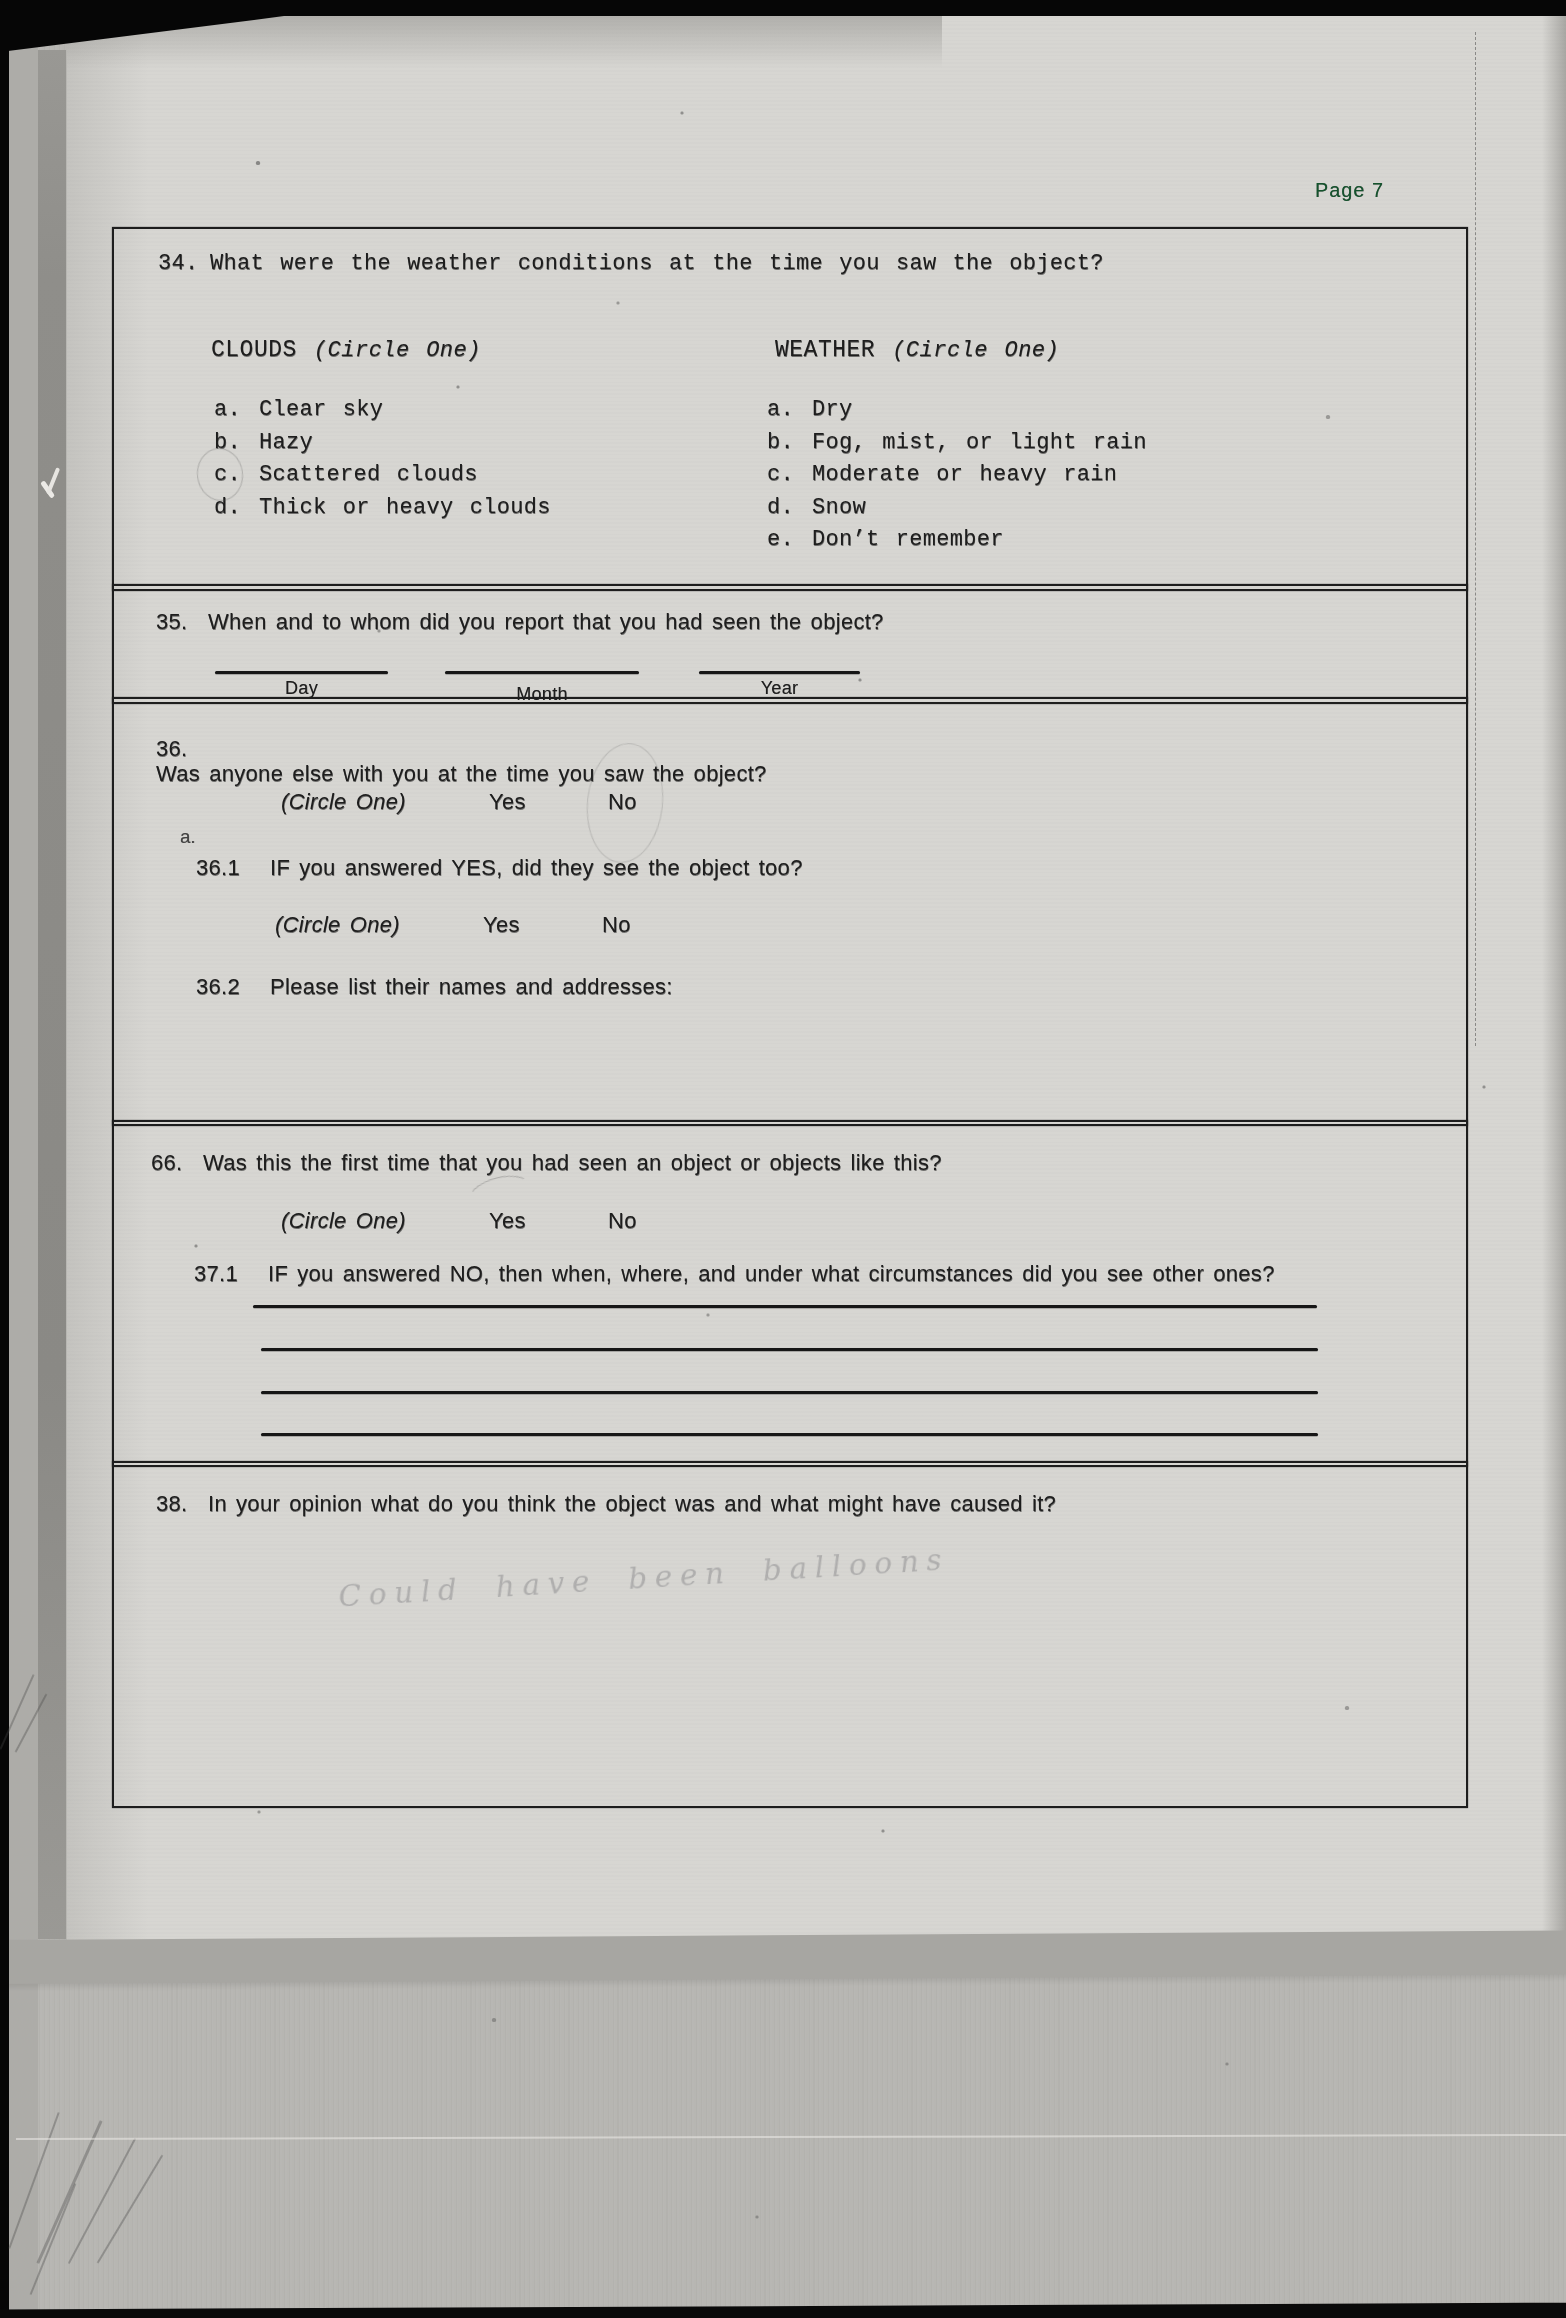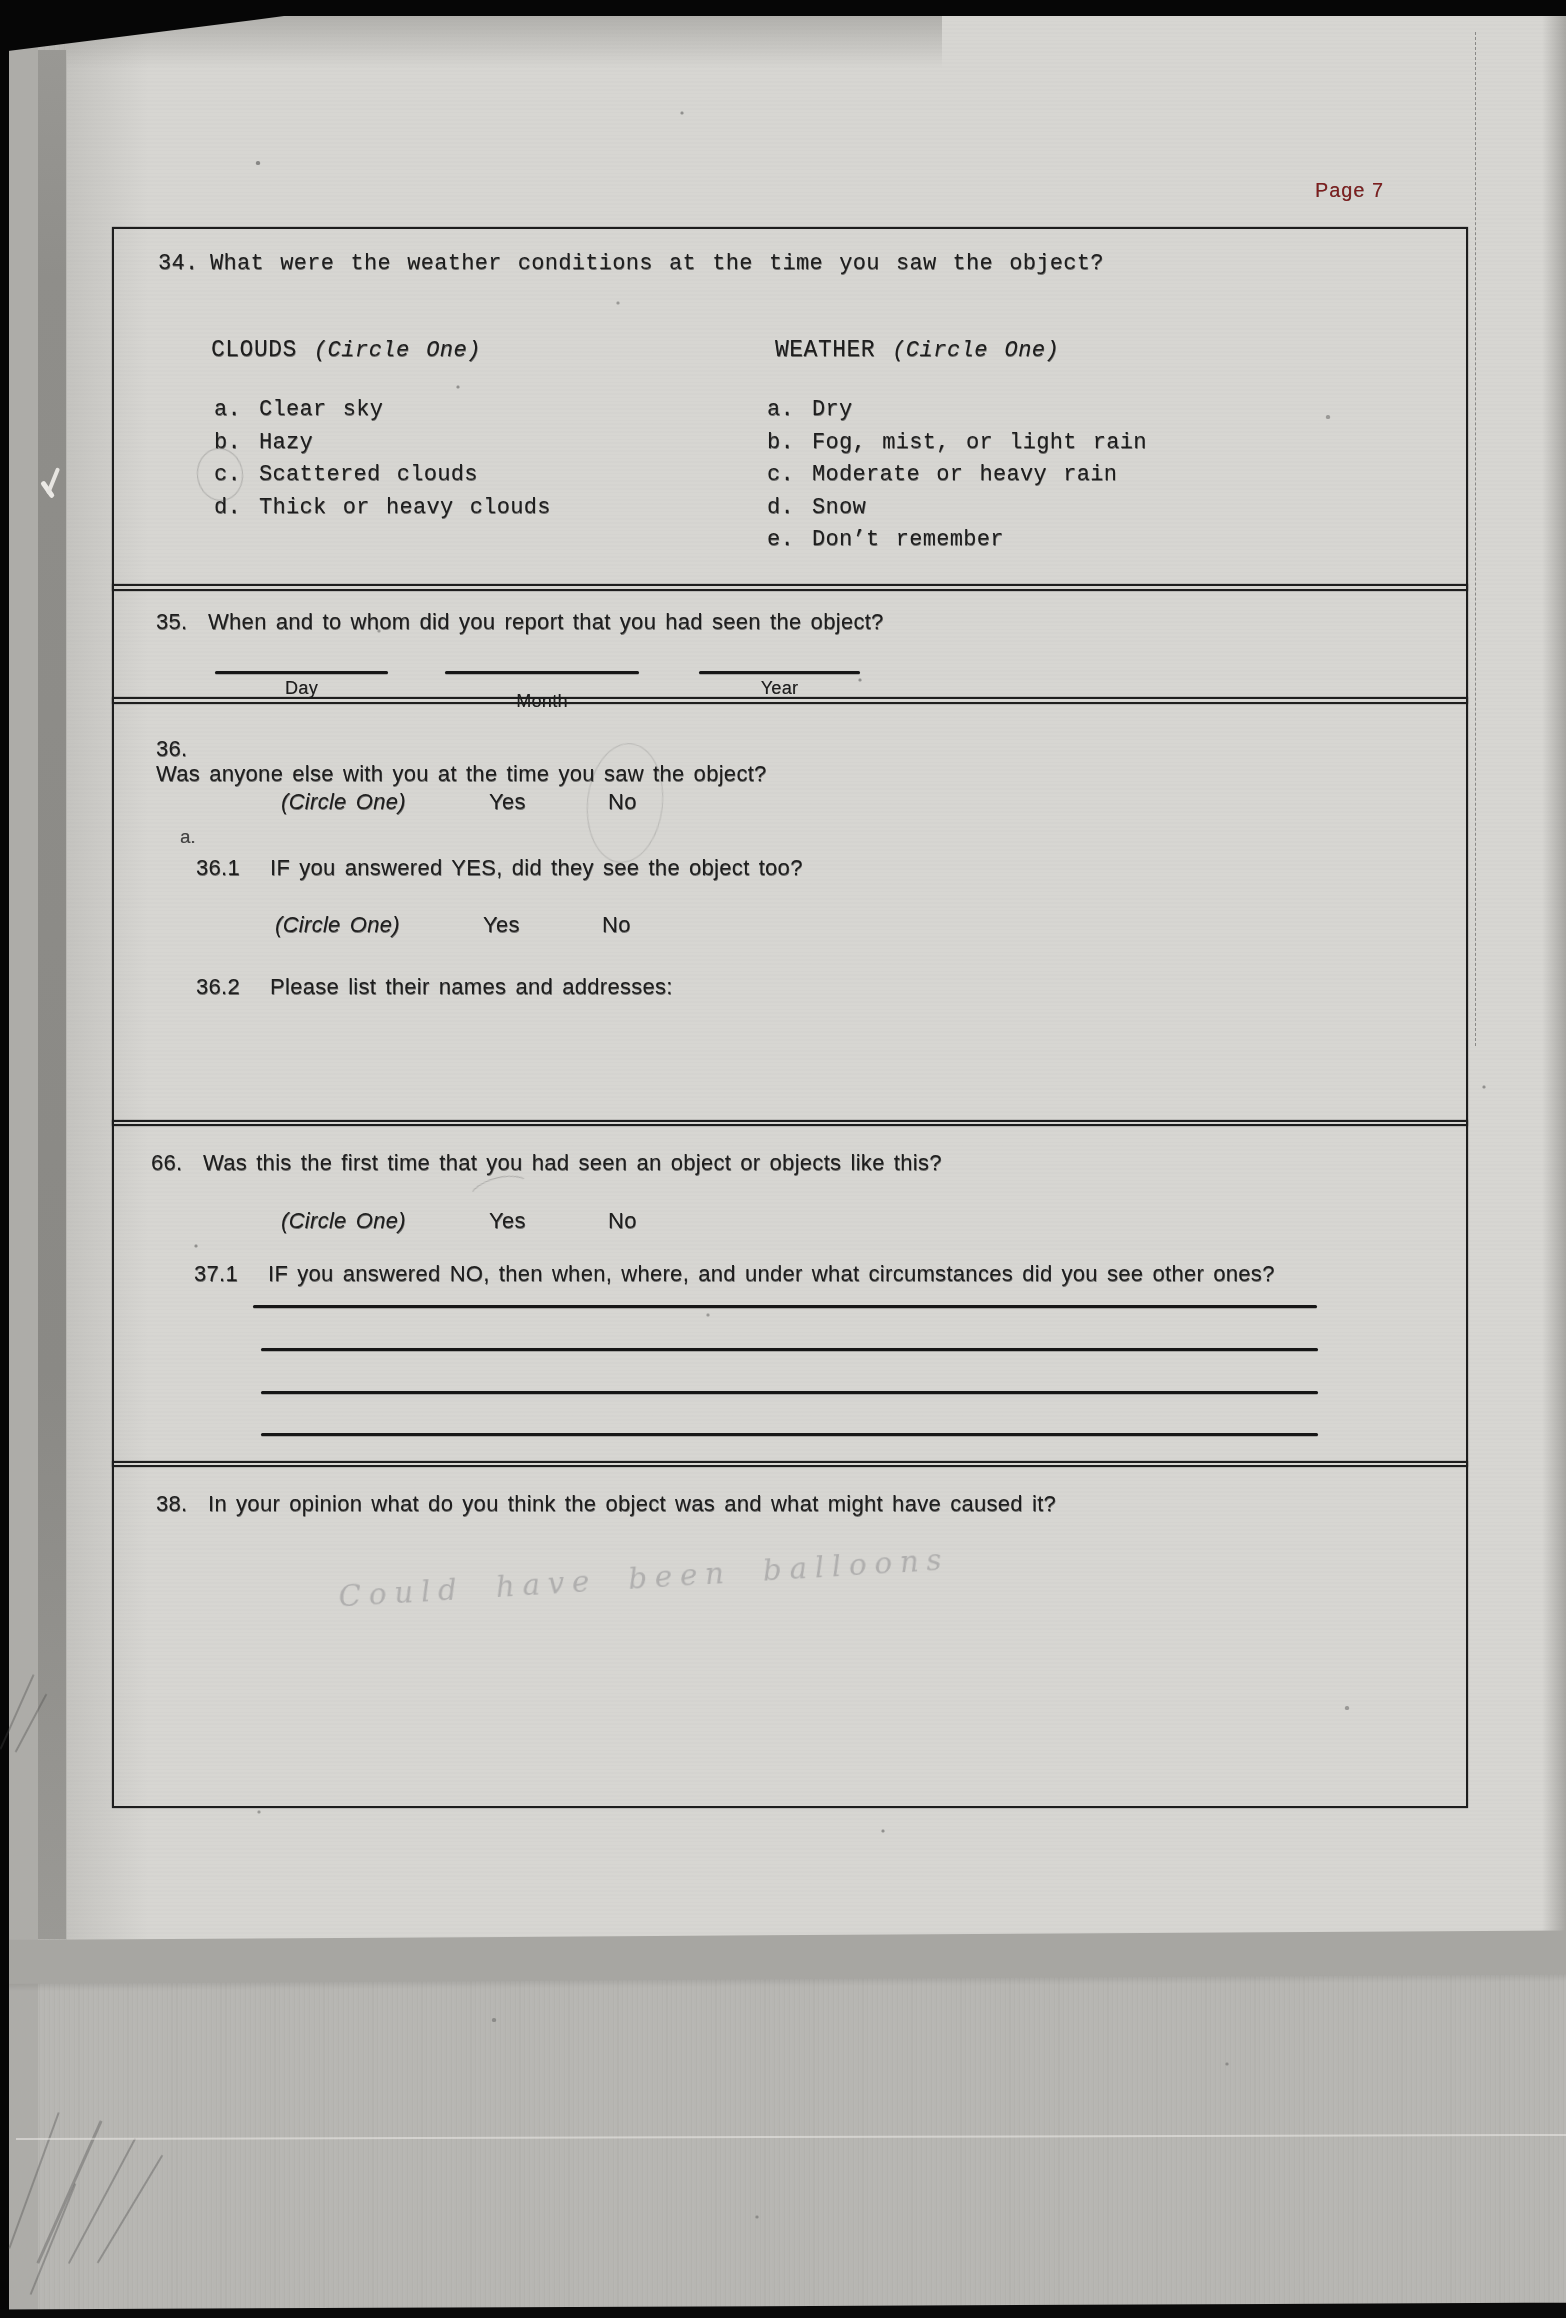--- a/index.html
+++ b/index.html
@@ -66,21 +66,21 @@
   
   .pencil-ellipse{position:absolute;border:1.6px solid rgba(85,85,85,0.30);
     border-radius:50%;filter:blur(0.5px);}
   .pencil-arc{position:absolute;border:1.6px solid transparent;
     border-top-color:rgba(85,85,85,0.35);border-radius:50%;filter:blur(0.5px);}
   .stray-mark{position:absolute;font-size:18.6px;color:rgba(50,50,50,0.8);
     text-shadow:0.3px 0.3px 0.3px rgba(40,40,40,0.5);}
   .handwriting{position:absolute;font-family:"DejaVu Serif",serif;font-style:italic;
     font-size:29.5px;color:rgba(92,92,98,0.32);letter-spacing:7.7px;word-spacing:14.2px;
     transform:rotate(-3.5deg);filter:blur(0.6px);white-space:nowrap;}
-  .page-label{position:absolute;left:1315px;top:179px;font-size:19.7px;color:#7f1d1d;
+  .page-label{position:absolute;left:1315px;top:179px;font-size:19.7px;color:#14532d;
     letter-spacing:1.1px;text-shadow:0.3px 0.4px 0.5px rgba(25,25,25,0.55);}
   
   .check-mark{position:absolute;left:42px;top:466px;width:27px;height:33px;}
   .check-mark .s1{position:absolute;left:3.3px;top:14.2px;width:4.9px;height:18.6px;
     background:#eceae6;transform:rotate(-35deg);border-radius:2.2px;}
   .check-mark .s2{position:absolute;left:8.7px;top:1.1px;width:4.4px;height:28.4px;
     background:#e7e5e1;transform:rotate(22deg);border-radius:2.2px;}
   .scratch{position:absolute;background:rgba(70,70,68,0.35);filter:blur(0.5px);border-radius:1.1px;}
   .light-scratch{position:absolute;left:16.4px;top:2136px;width:1550px;height:1.6px;
     background:rgba(236,235,231,0.55);transform:rotate(-0.15deg);}
@@ -173,21 +173,21 @@
     <div class="t qrow" style="left:42px;top:23px;">
       <span class="qnum">35.</span>
       <span>When and to whom did you report that you had seen the object?</span>
     </div>
     <div style="position:absolute;left:101px;top:85px;width:173px;">
       <span class="blank-line" style="left:0;top:0;width:173px;"></span>
       <span class="field-label" style="top:6.6px;">Day</span>
     </div>
     <div style="position:absolute;left:331px;top:85px;width:194px;">
       <span class="blank-line" style="left:0;top:0;width:194px;"></span>
-      <span class="field-label" style="top:20px;">Month</span>
+      <span class="field-label" style="top:13px;">Month</span>
     </div>
     <div style="position:absolute;left:585px;top:85px;width:161px;">
       <span class="blank-line" style="left:0;top:0;width:161px;"></span>
       <span class="field-label" style="top:6.6px;">Year</span>
     </div>
   </section>
 
   <section class="fbox box3">
     <div class="t qrow" style="left:42px;top:37px;flex-direction:column;">
       <span class="qnum">36.</span>

